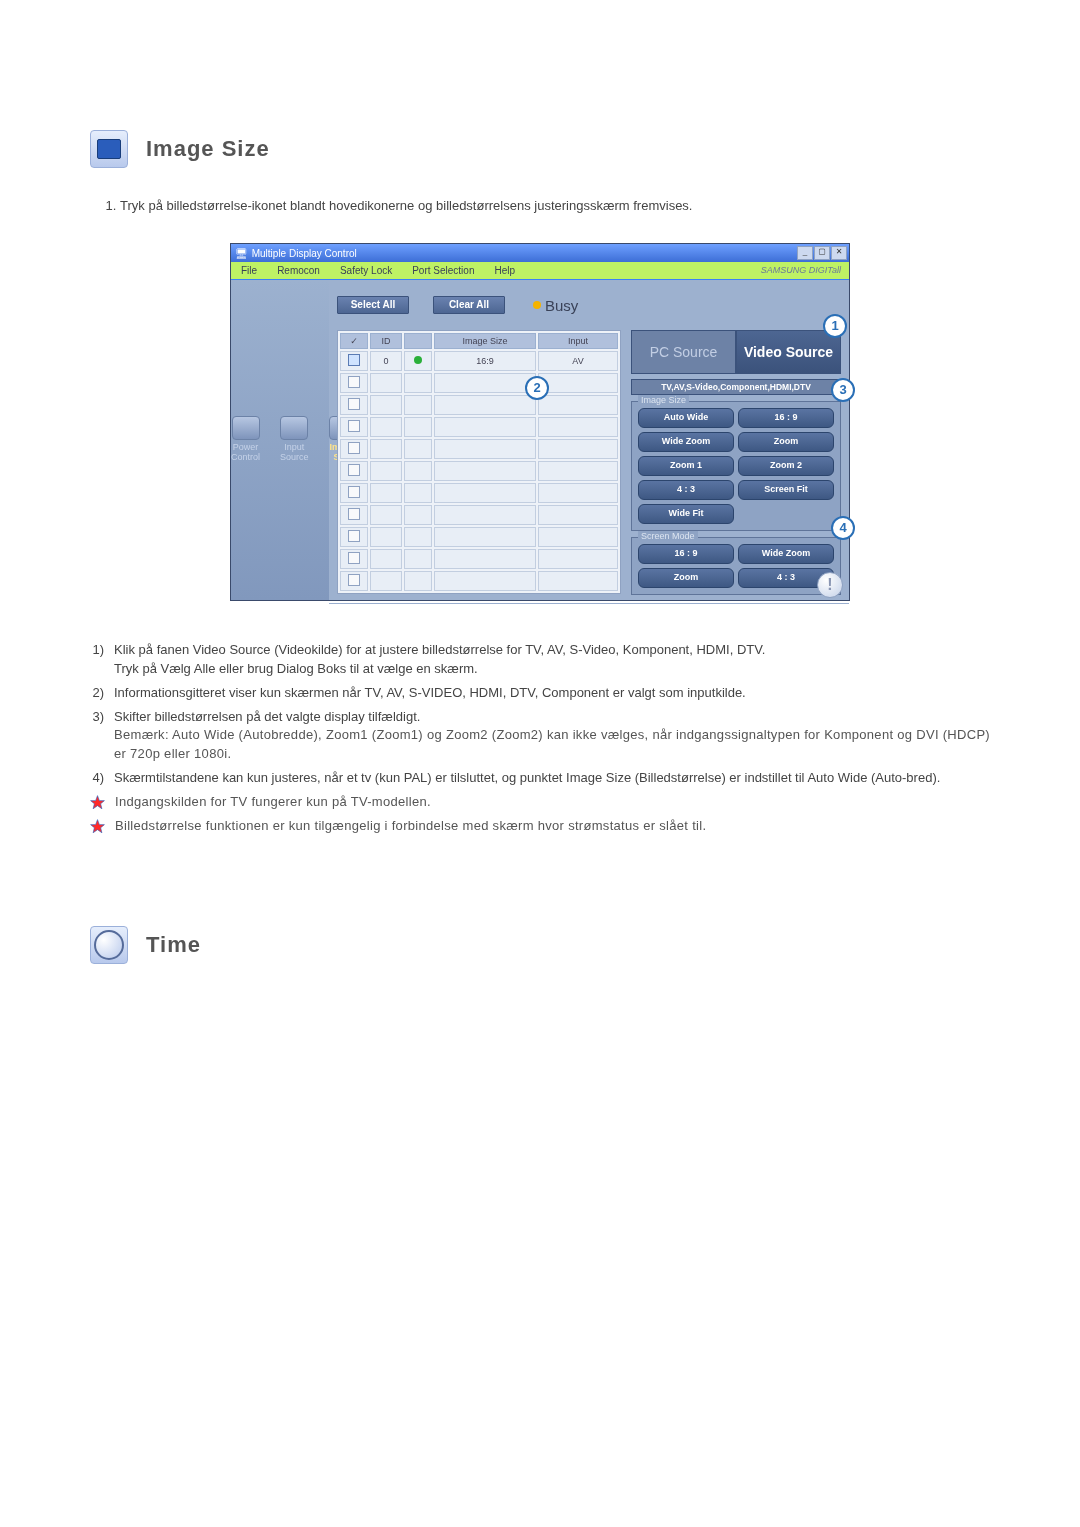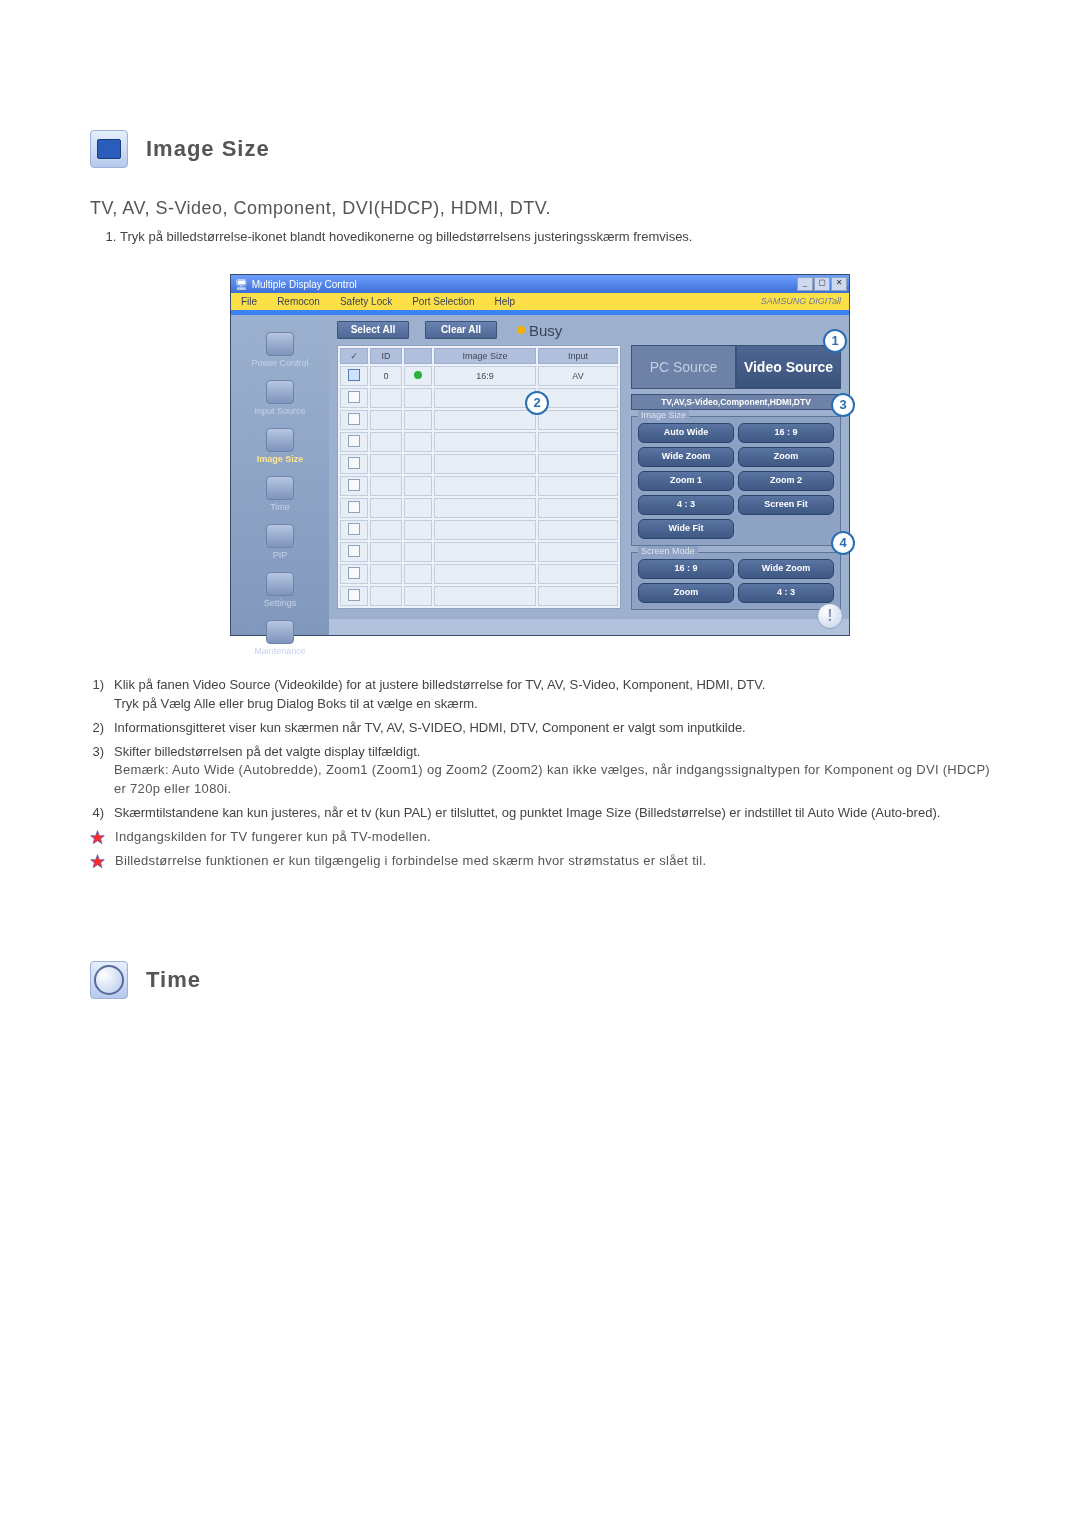--- a/index.html
+++ b/index.html
@@ -87,68 +87,68 @@
     font-size: 10px;
   }
   .title-left { display: flex; align-items: center; gap: 4px; }
   .win-btns { display: flex; gap: 1px; }
   .win-btn {
     width: 14px; height: 12px;
     background: #cdd9ef; border: 1px solid #8fa2c2;
     font-size: 8px; line-height: 10px; text-align: center; color: #333;
   }
   .menubar {
-    background: #fde047;
-    border-bottom: 5px solid #3b82f6;
+    background: #bef264;
+    border-bottom: 1px solid #3b82f6;
     display: flex;
     font-size: 10px;
     color: #3a4258;
   }
   .menubar .menu-item {
     padding: 3px 10px;
   }
   .menubar .brand {
     margin-left: auto; padding: 3px 8px; font-size: 9px; color: #6b7a9a; font-style: italic;
   }
   .client-area {
     display: flex;
     height: 320px;
     background: #9db1cf;
   }
   .sidebar {
     width: 98px;
     background: linear-gradient(#9cb1cf, #8198bd);
     padding: 15px 0;
     display: flex;
-    flex-direction: column;
+    flex-direction: row;
     align-items: center;
-    gap: 6px;
+    gap: 20px;
   }
   .sidebar-item {
     width: 78px;
     text-align: center;
     font-size: 9px;
     color: #c5d2e8;
     padding: 2px 0 4px 0;
   }
   .sidebar-item.selected { color: #ffe489; font-weight: bold; }
   .sidebar-icon {
     width: 26px; height: 22px; margin: 0 auto 2px auto;
     background: linear-gradient(#b7c7e2,#7e94bb);
     border-radius: 4px; border: 1px solid #6c82a7;
   }
   .main-col {
     flex: 1;
     display: flex;
     flex-direction: column;
   }
   .top-buttons {
-    padding: 6px 8px;
-    display: flex;
-    gap: 16px;
+    padding: 16px 8px;
+    display: flex;
+    gap: 24px;
     align-items: center;
   }
   .action-btn {
     width: 70px; height: 16px;
     background: linear-gradient(#6a82b0, #4d6692);
     border: 1px solid #3b527b;
     color: #fff;
     font-size: 10px;
     font-weight: bold;
     text-align: center;
@@ -340,21 +340,20 @@
 
 <div class="page">
 
   <div class="section-head">
     <div class="head-icon-box">
         <div class="head-icon-inner"></div>
       </div>
     <h2>Image Size</h2>
   </div>
 
-  <div class="subheading">TV, AV, S-Video, Component, DVI(HDCP), HDMI, DTV.</div>
 
   <ol class="numbered">
     <li>Tryk på billedstørrelse-ikonet blandt hovedikonerne og billedstørrelsens justeringsskærm fremvises.</li>
   </ol>
 
   <div class="screenshot-outer">
     <div class="app-window">
       <div class="titlebar">
         <div class="title-left">
           <span>🖥</span>

